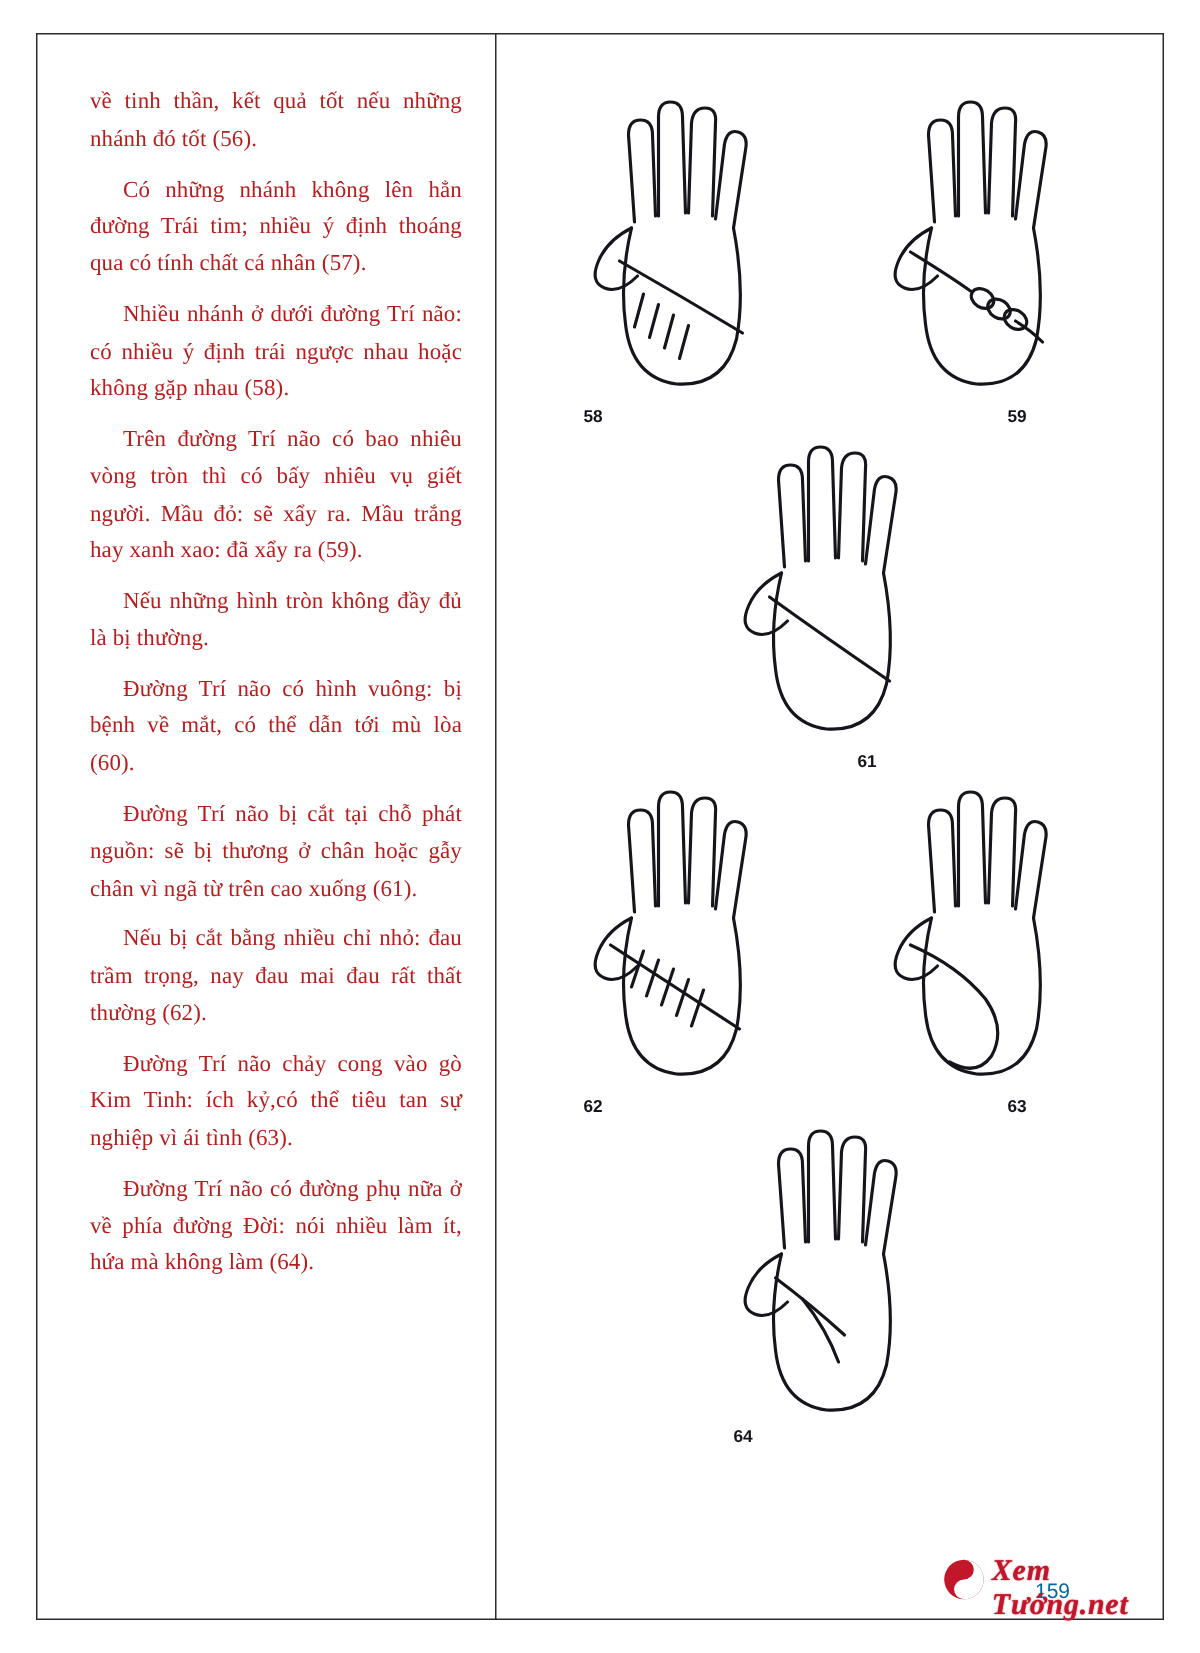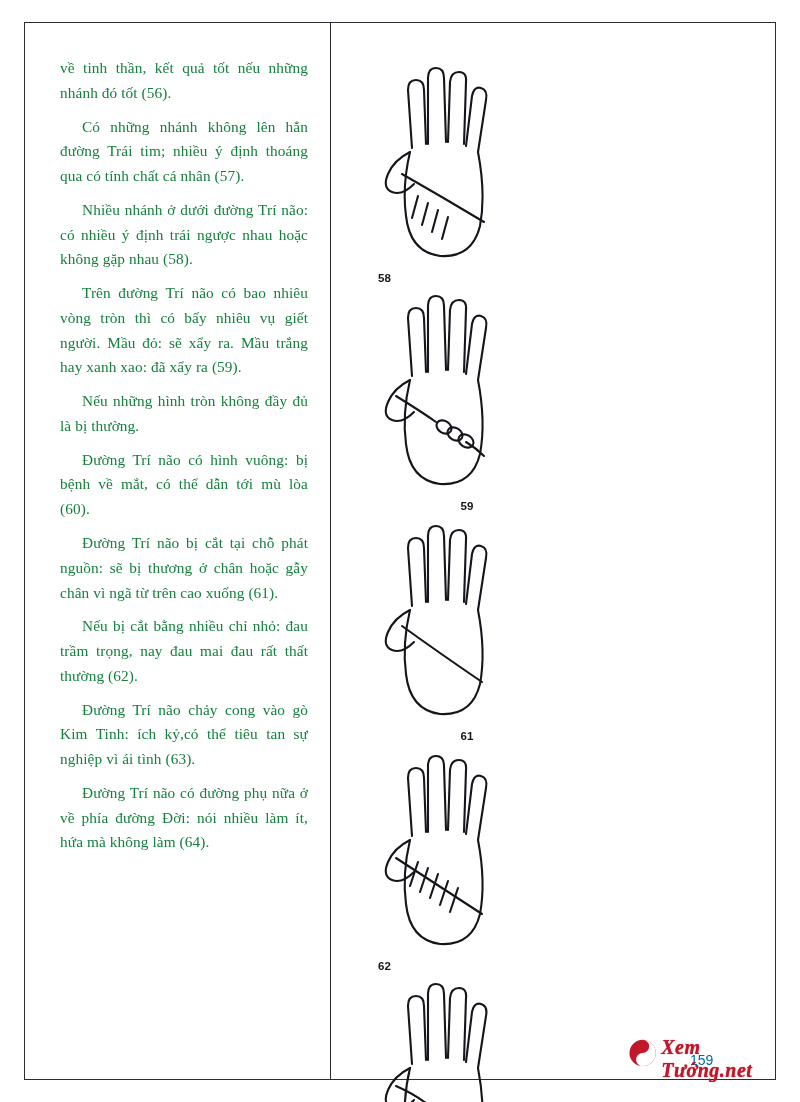--- a/index.html
+++ b/index.html
@@ -30,39 +30,38 @@
   }
   
   .text-col{
     position:absolute;
     left:60px;top:56px;
     width:248px;
   }
   .para{
     font-size:15.3px;
     line-height:1.62;
-    color:#15803d;
+    color:#b91c1c;
     text-align:justify;
     text-justify:inter-word;
     margin:0 0 9px 0;
     letter-spacing:.1px;
   }
   .para.indent{ text-indent:22px; }
   
   .fig-col{
     position:absolute;
     left:352px;top:56px;
     width:400px;
   }
   .fig-row{
     display:flex;
     justify-content:space-around;
     align-items:flex-start;
     margin-bottom:2px;
-    flex-direction:column;
   }
   .fig{
     width:178px;
     text-align:center;
     position:relative;
   }
   .fig svg{display:block;margin:0 auto;}
   .fig-caption{
     font-family:"Liberation Sans", sans-serif;
     font-size:11.5px;

